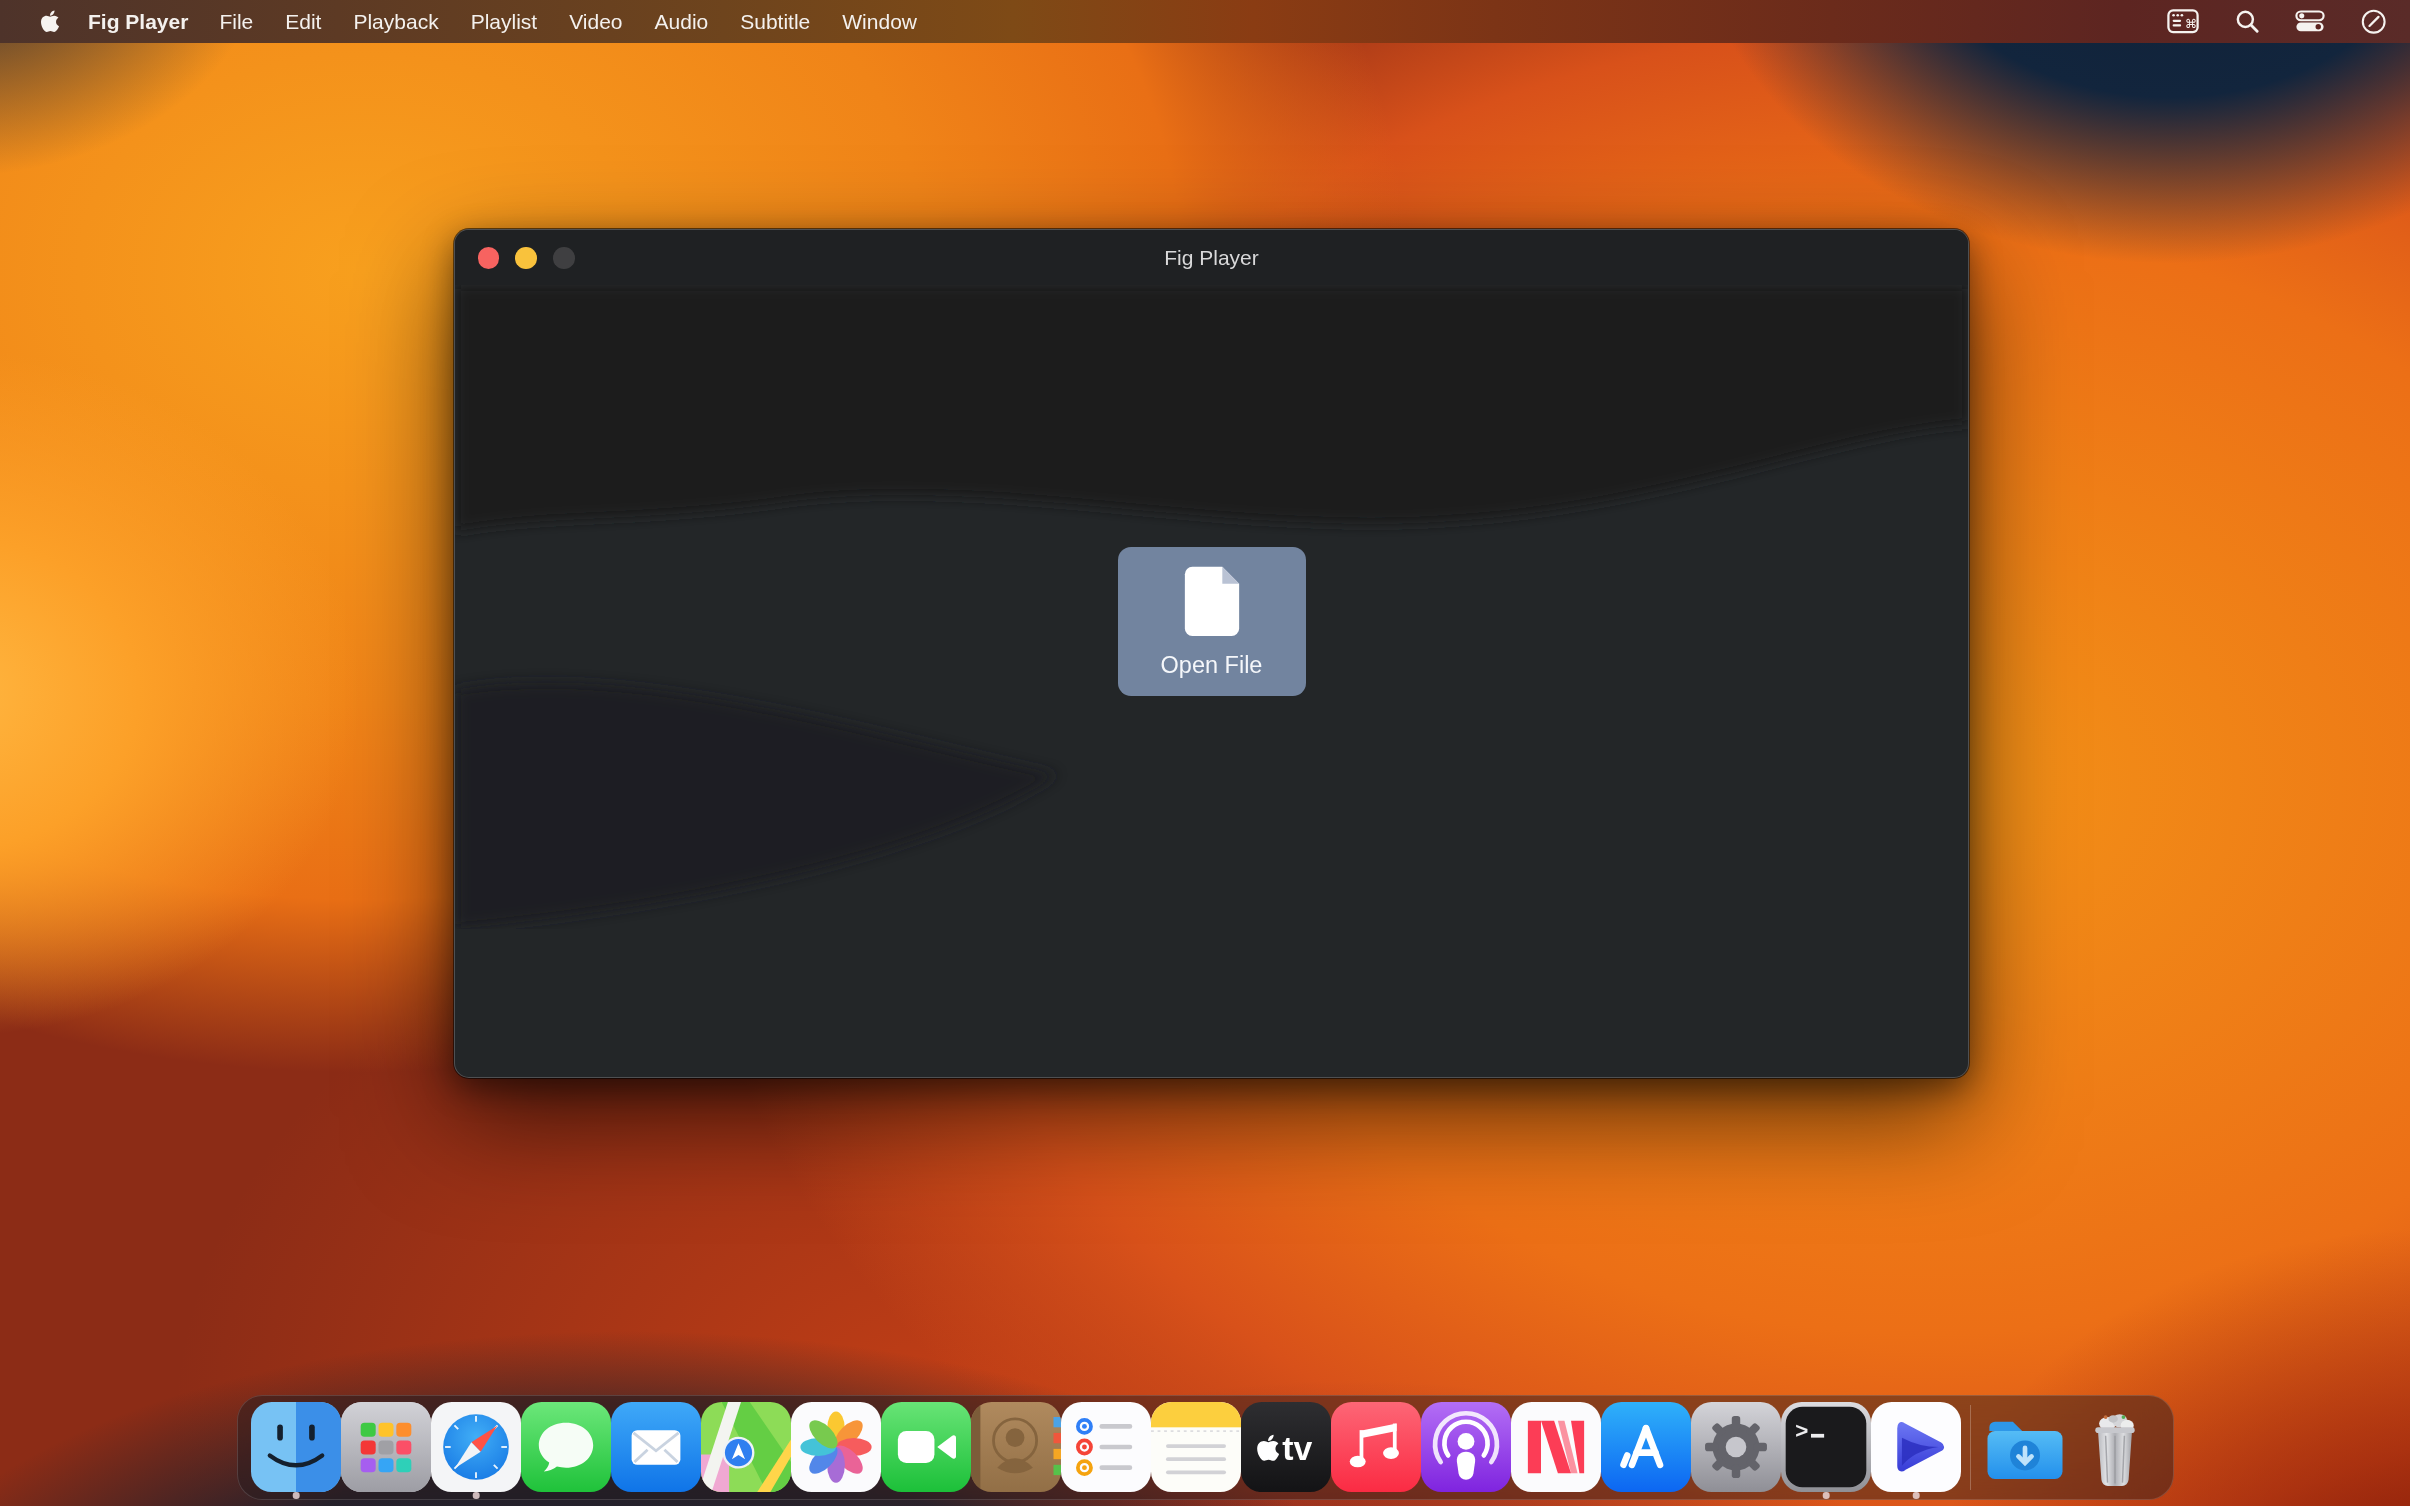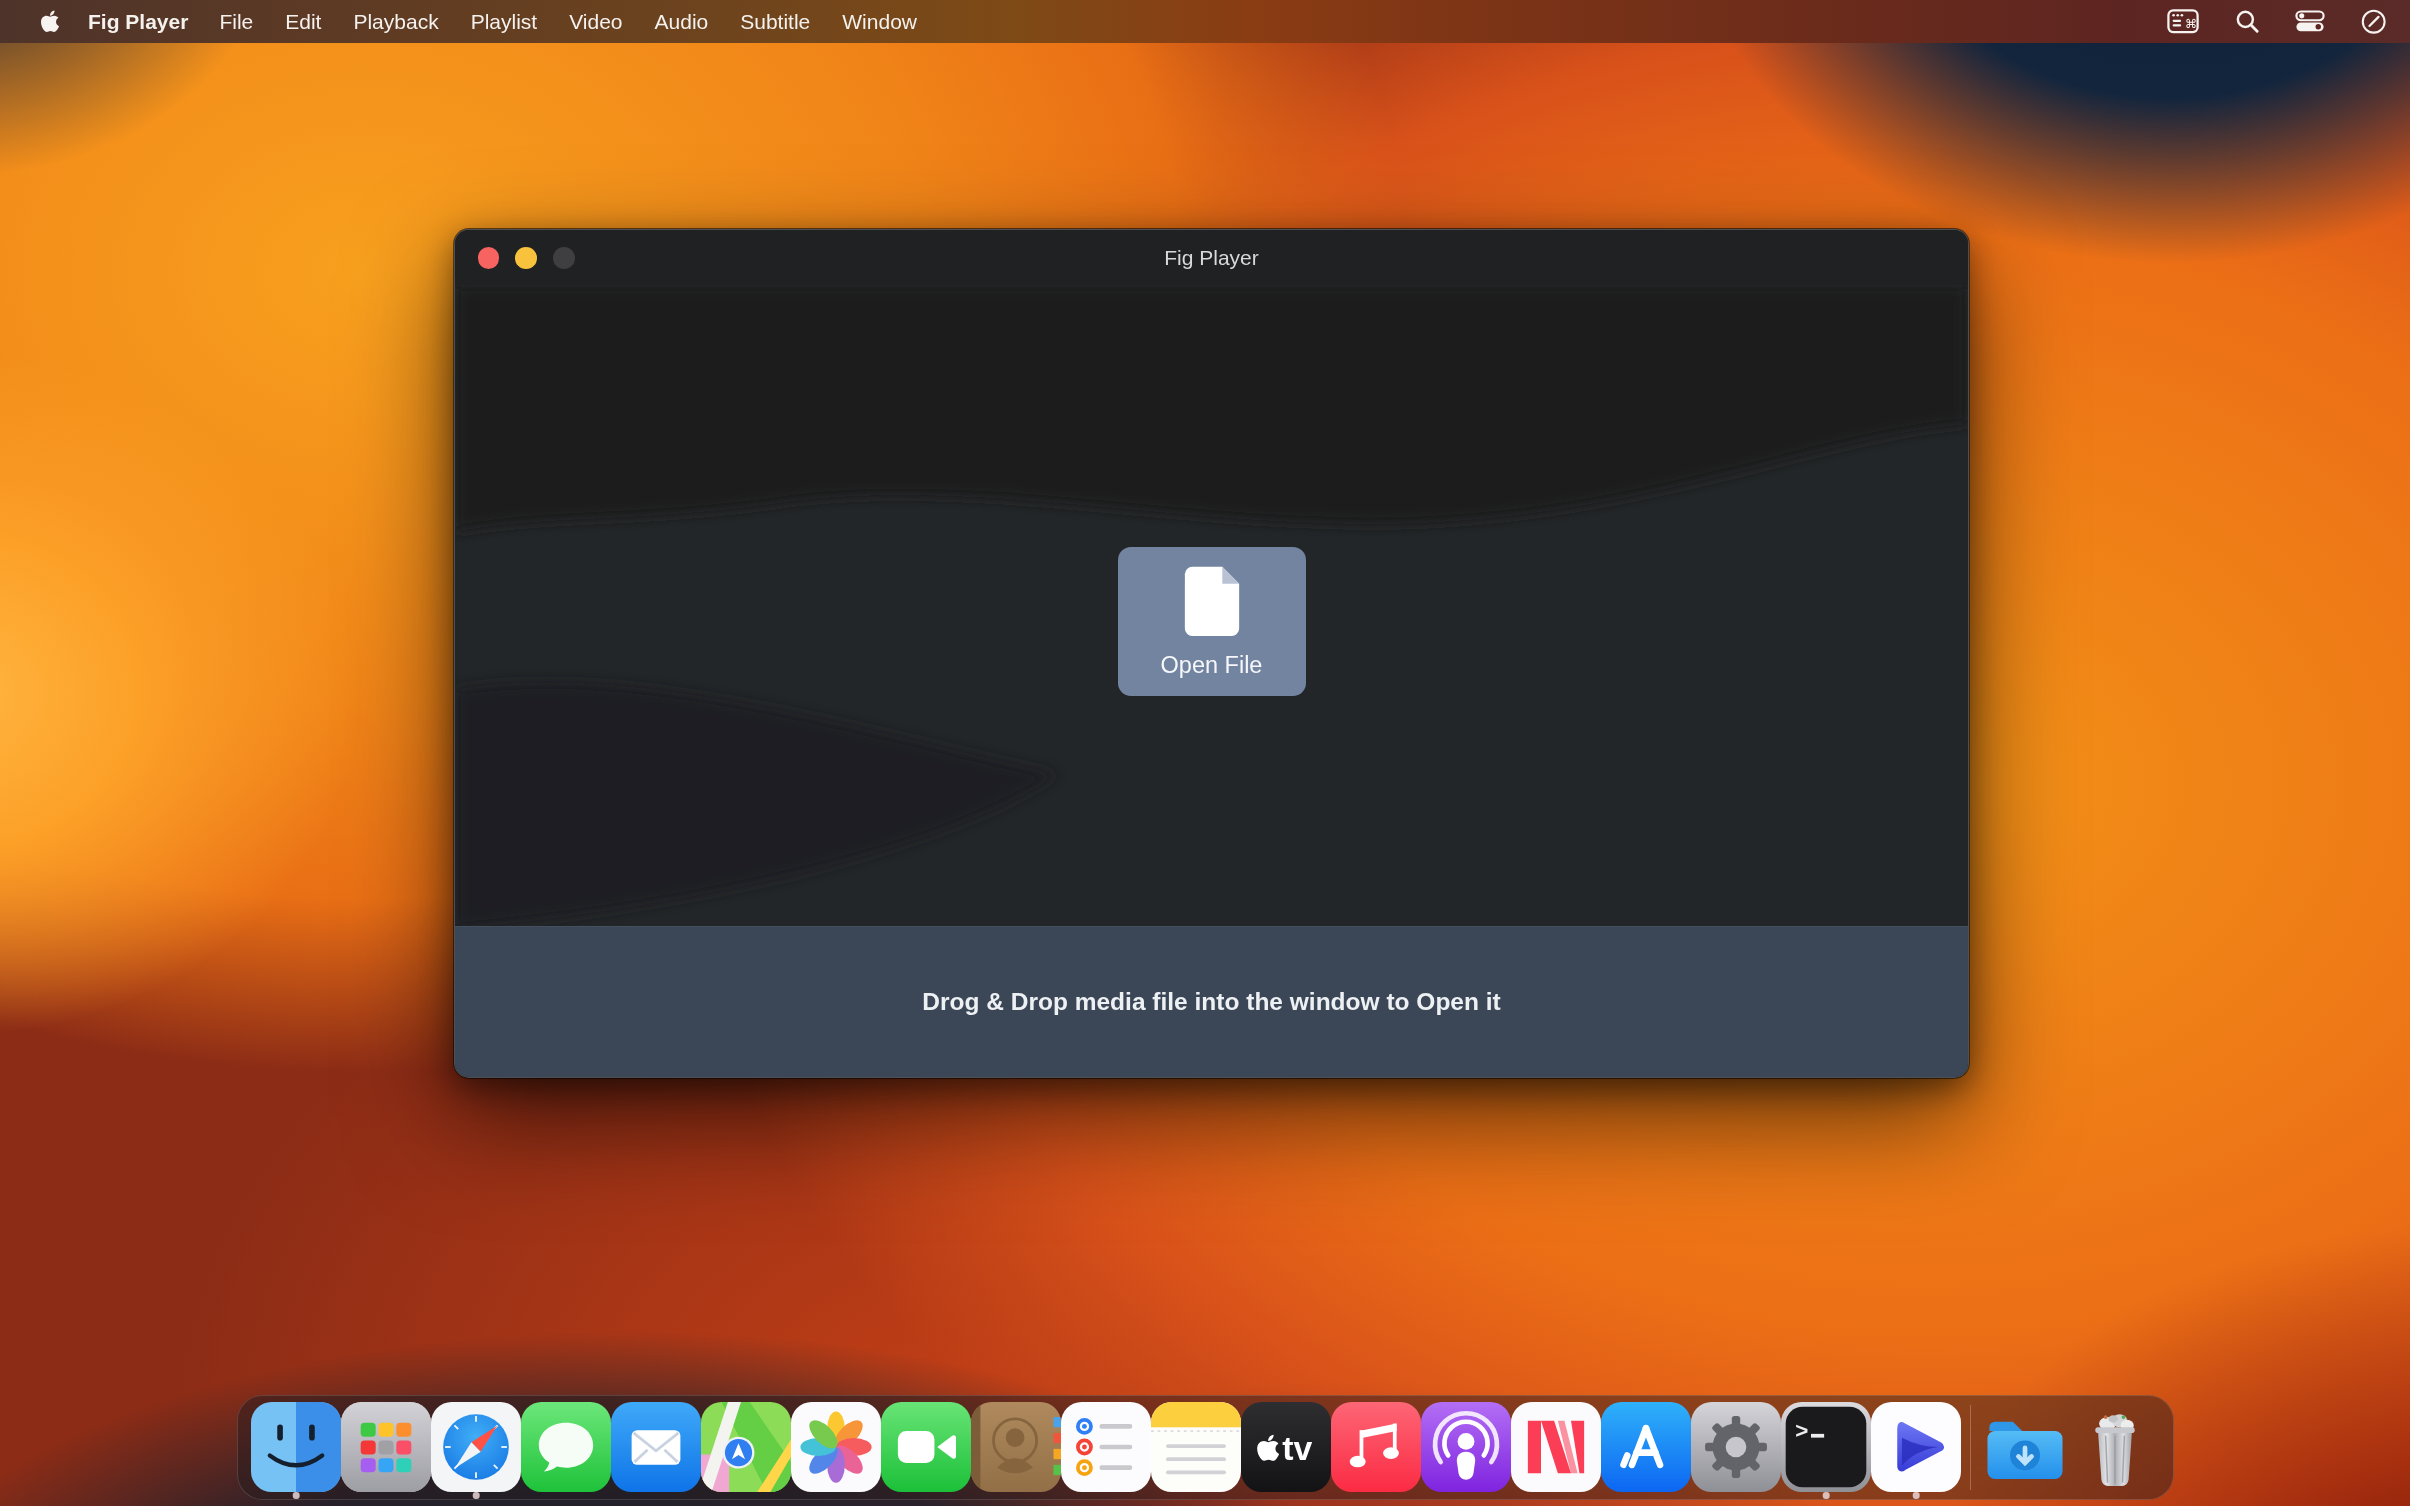--- a/index.html
+++ b/index.html
@@ -176,23 +176,20 @@
         <button class="open-btn">
           <svg width="60" height="73" viewBox="0 0 64 78">
             <path d="M8 2 H40 L58 20 V68 a8 8 0 0 1 -8 8 H8 a8 8 0 0 1 -8 -8 V10 a8 8 0 0 1 8 -8 Z" fill="#ffffff" transform="translate(3,1)"></path>
             <path d="M43 3 L61 21 H43 Z" fill="#b9c2d4" transform="translate(0,0)"></path>
           </svg>
           <span>Open File</span>
         </button>
       </div>
     </div>
 
-    <div class="win-footer">
-      <span>Drog &amp; Drop media file into the window to Open it</span>
-    </div>
   </div>
 
   <div class="dock">
     <div class="dock-panel">
 
       <div class="dock-item" title="Finder">
         <svg width="90" height="90" viewBox="0 0 96 96">
           <defs>
               <clipPath id="cF">
                 <rect width="96" height="96" rx="22"></rect>

